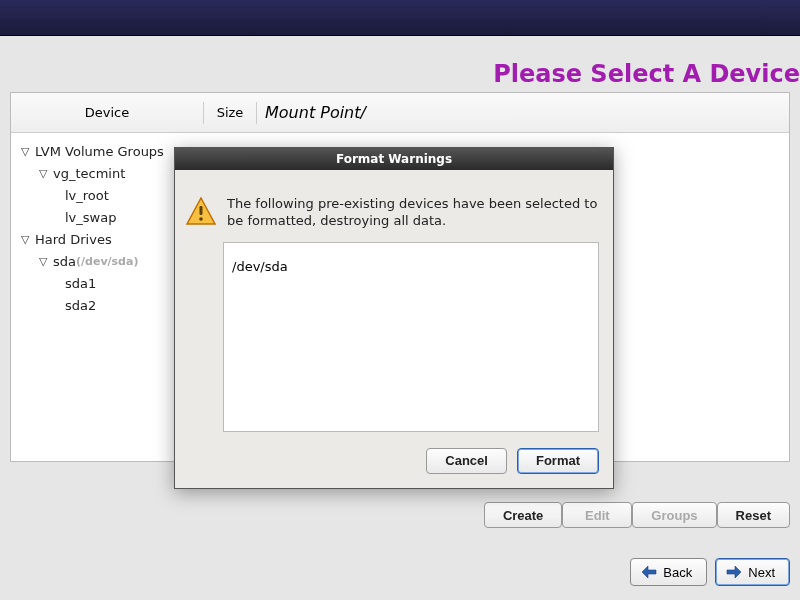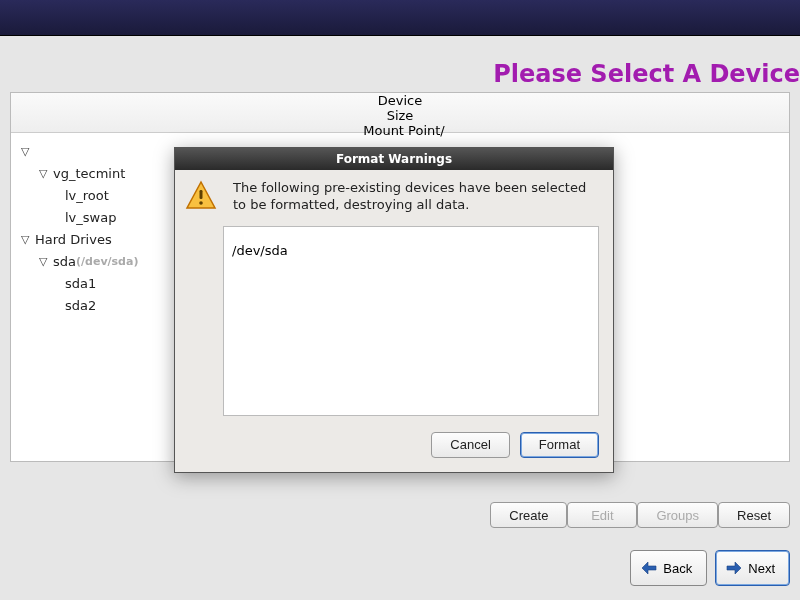--- a/index.html
+++ b/index.html
@@ -29,26 +29,25 @@
   border: 1px solid #bbb;
   height: 370px;
   position: relative;
 }
 .table-header {
   background: linear-gradient(#fafafa, #eee);
   border-bottom: 1px solid #ccc;
   height: 40px;
   display: flex;
   align-items: center;
-  flex-direction: column;
 }
 .th-device { width: 192px; text-align: center; font-size: 13px; }
 .th-sep { width:1px; height:22px; background:#ccc; }
 .th-size { width: 52px; text-align:center; font-size:13px; }
-.th-mount { padding-left: 8px; font-size:13px; }
+.th-mount { padding-left: 8px; font-size:16px;font-style:italic; }
 .tree {
   padding: 8px 0 0 10px;
   font-size: 13px;
   color: #222;
   line-height: 22px;
 }
 .tree-row { display:flex; align-items:center; height:22px; white-space:nowrap; }
 .tri { display:inline-block; width:14px; font-size:11px; color:#444; }
 .indent1 { padding-left: 18px; }
 .indent2 { padding-left: 44px; }
@@ -65,34 +64,35 @@
   padding: 0 18px;
   background: linear-gradient(#fdfdfd, #e9e9e9);
   border: 1px solid #999;
   border-radius: 4px;
   font-size: 13px;
   color: #222;
   display: inline-flex;
   align-items: center;
   justify-content: center;
   cursor: pointer;
+  font-weight: bold;
 }
 .btn:disabled, .btn.disabled {
   color: #aaa;
   cursor: default;
 }
 .nav-buttons {
   position: absolute;
   right: 10px;
   bottom: 14px;
   display: flex;
   gap: 8px;
 }
 .nav-btn {
-  height: 36px;
+  height: 28px;
   padding: 0 14px 0 10px;
   background: linear-gradient(#fdfdfd, #e9e9e9);
   border: 1px solid #888;
   border-radius: 4px;
   font-size: 13px;
   display: inline-flex;
   align-items: center;
   gap: 6px;
   cursor: pointer;
 }
@@ -112,22 +112,22 @@
   height: 22px;
   background: linear-gradient(#555, #2a2a2a);
   color: #fff;
   text-align: center;
   font-size: 12px;
   font-weight: bold;
   line-height: 22px;
 }
 .modal-body {
   display: flex;
-  padding: 10px 14px 4px 10px;
-  gap: 16px;
+  padding: 26px 14px 4px 10px;
+  gap: 10px;
 }
 .warn-icon {
   width: 32px; height: 32px; flex: none;
 }
 .modal-msg { font-size: 13px; color:#222; line-height:1.3; }
 .dev-list {
   margin: 8px 14px 6px 48px;
   background: #fff;
   border: 1px solid #bbb;
   height: 190px;
@@ -154,20 +154,21 @@
     <div class="th-device">Device</div>
     <div class="th-sep"></div>
     <div class="th-size">Size</div>
     <div class="th-sep"></div>
     <div class="th-mount">Mount Point/</div>
   </div>
 
   <div class="tree">
     <div class="tree-row">
       <span class="tri">▽</span>
+      <span>LVM Volume Groups</span>
     </div>
     <div class="tree-row indent1">
       <span class="tri">▽</span>
       <span>vg_tecmint</span>
     </div>
     <div class="tree-row indent2">
       <span>lv_root</span>
     </div>
     <div class="tree-row indent2">
       <span>lv_swap</span>

